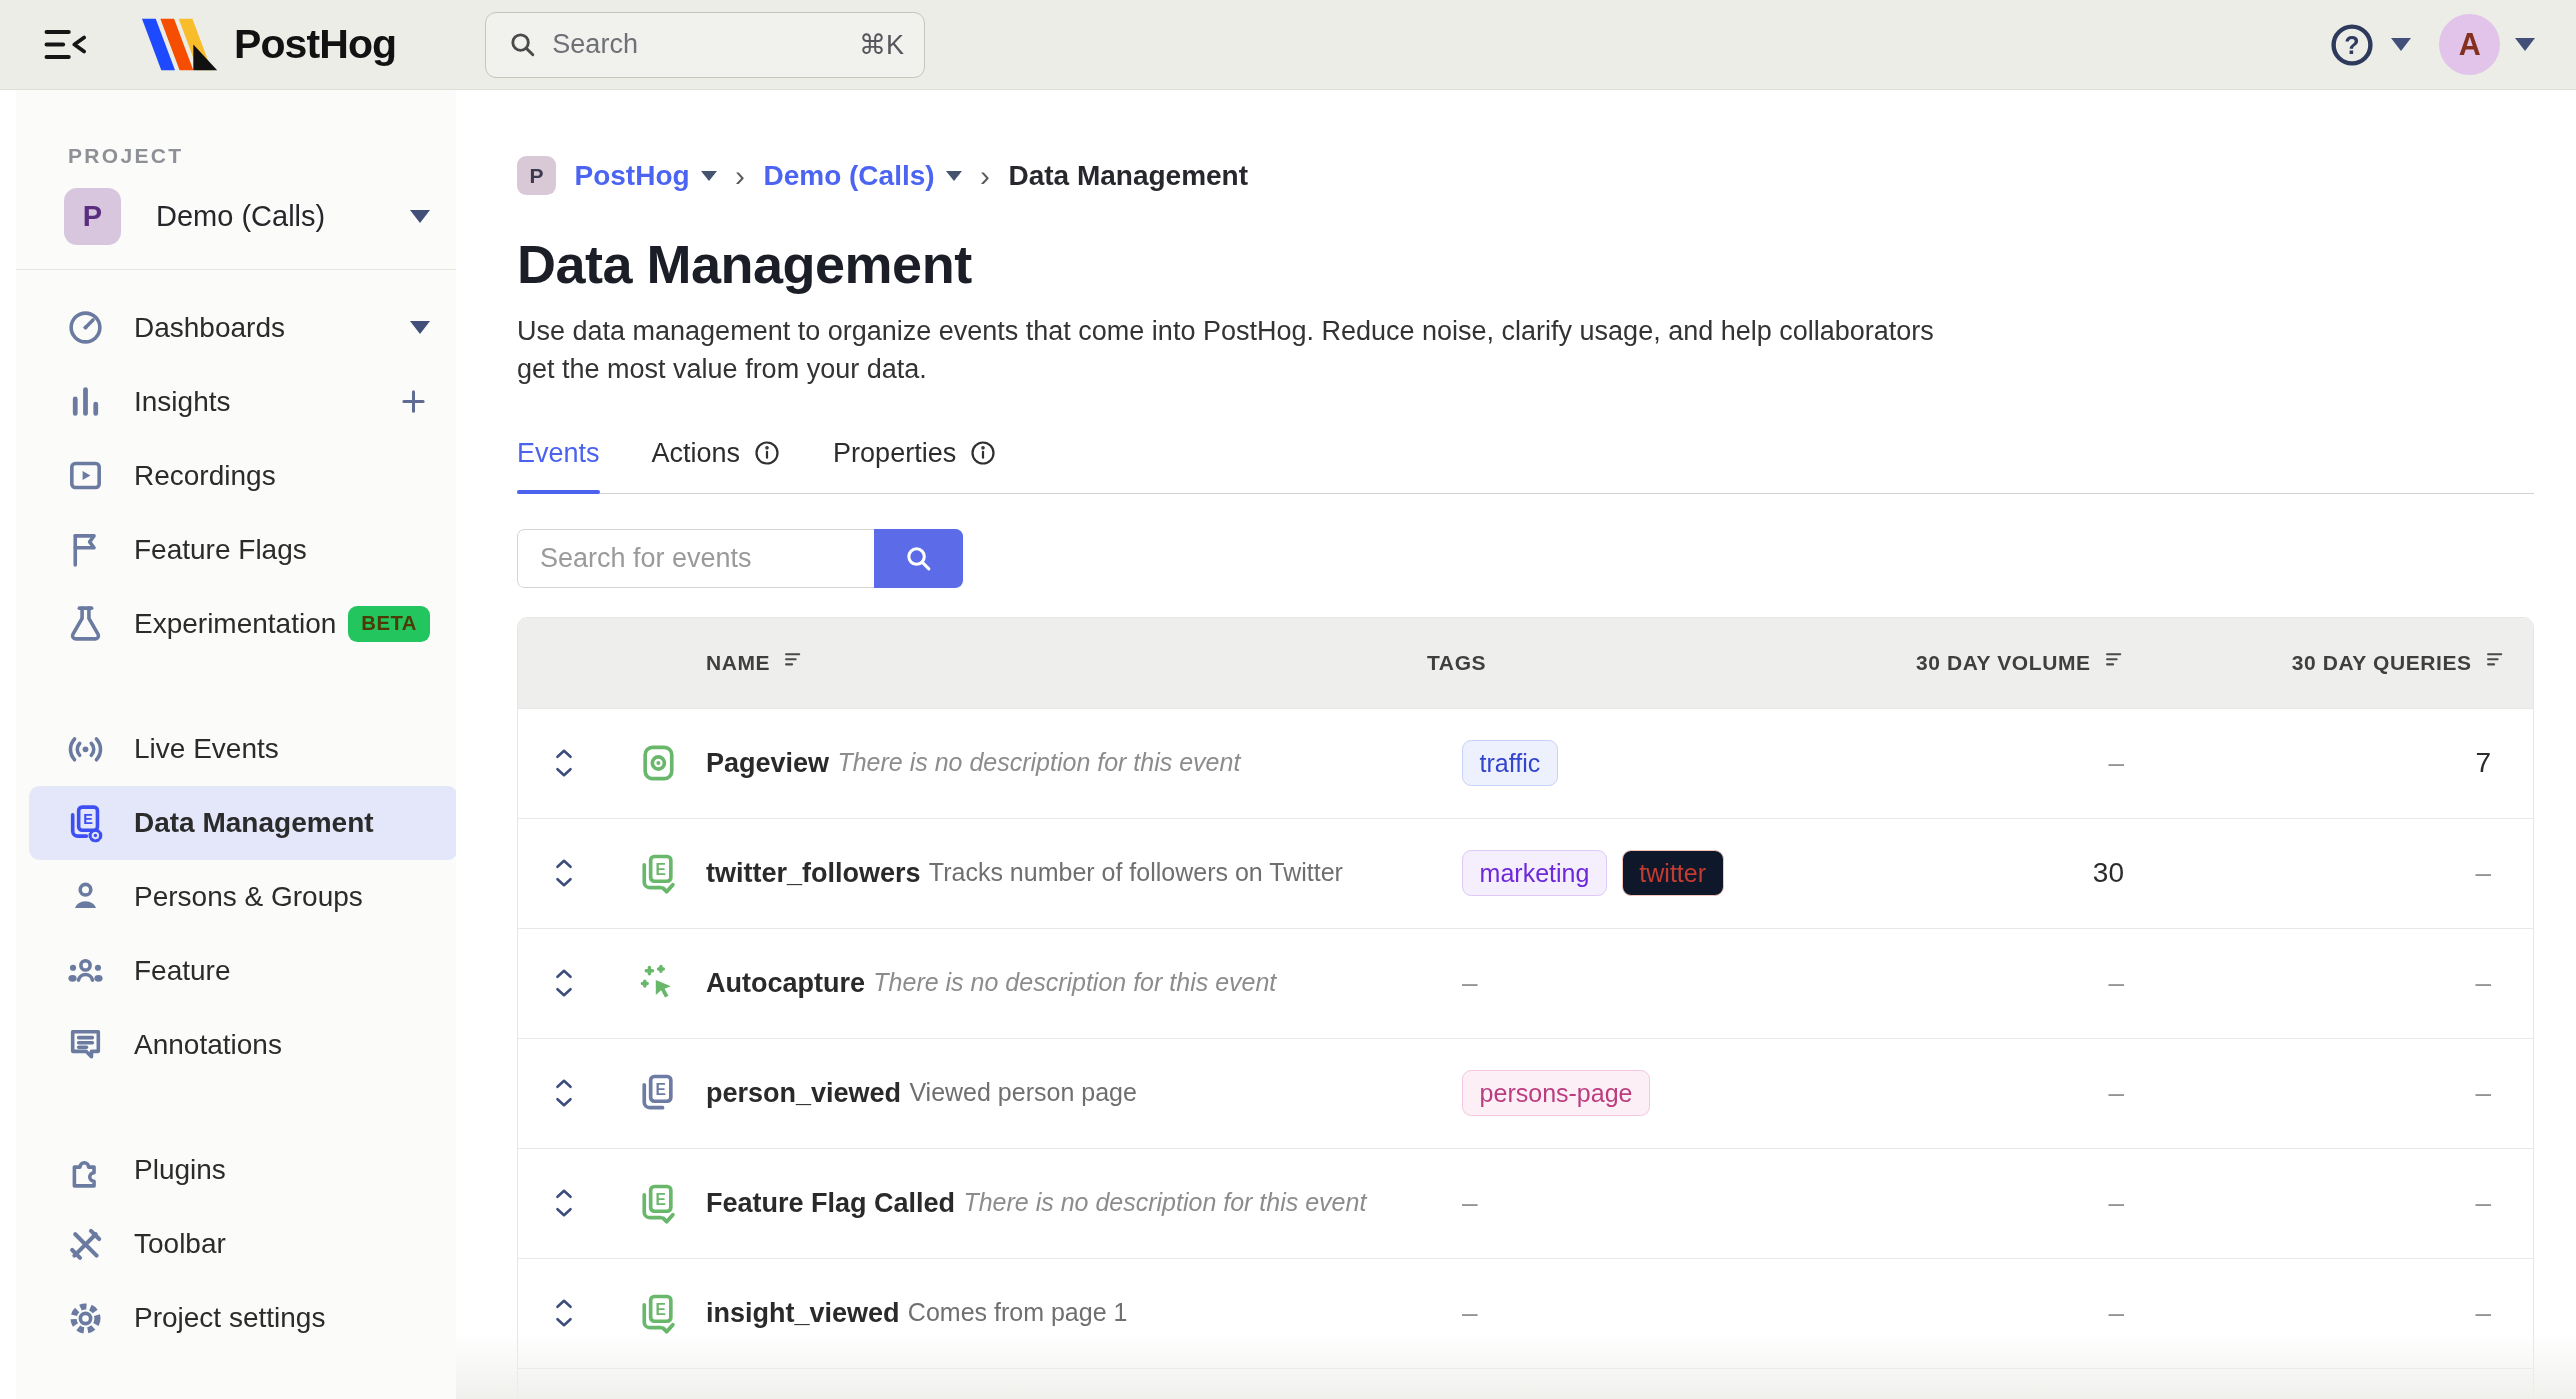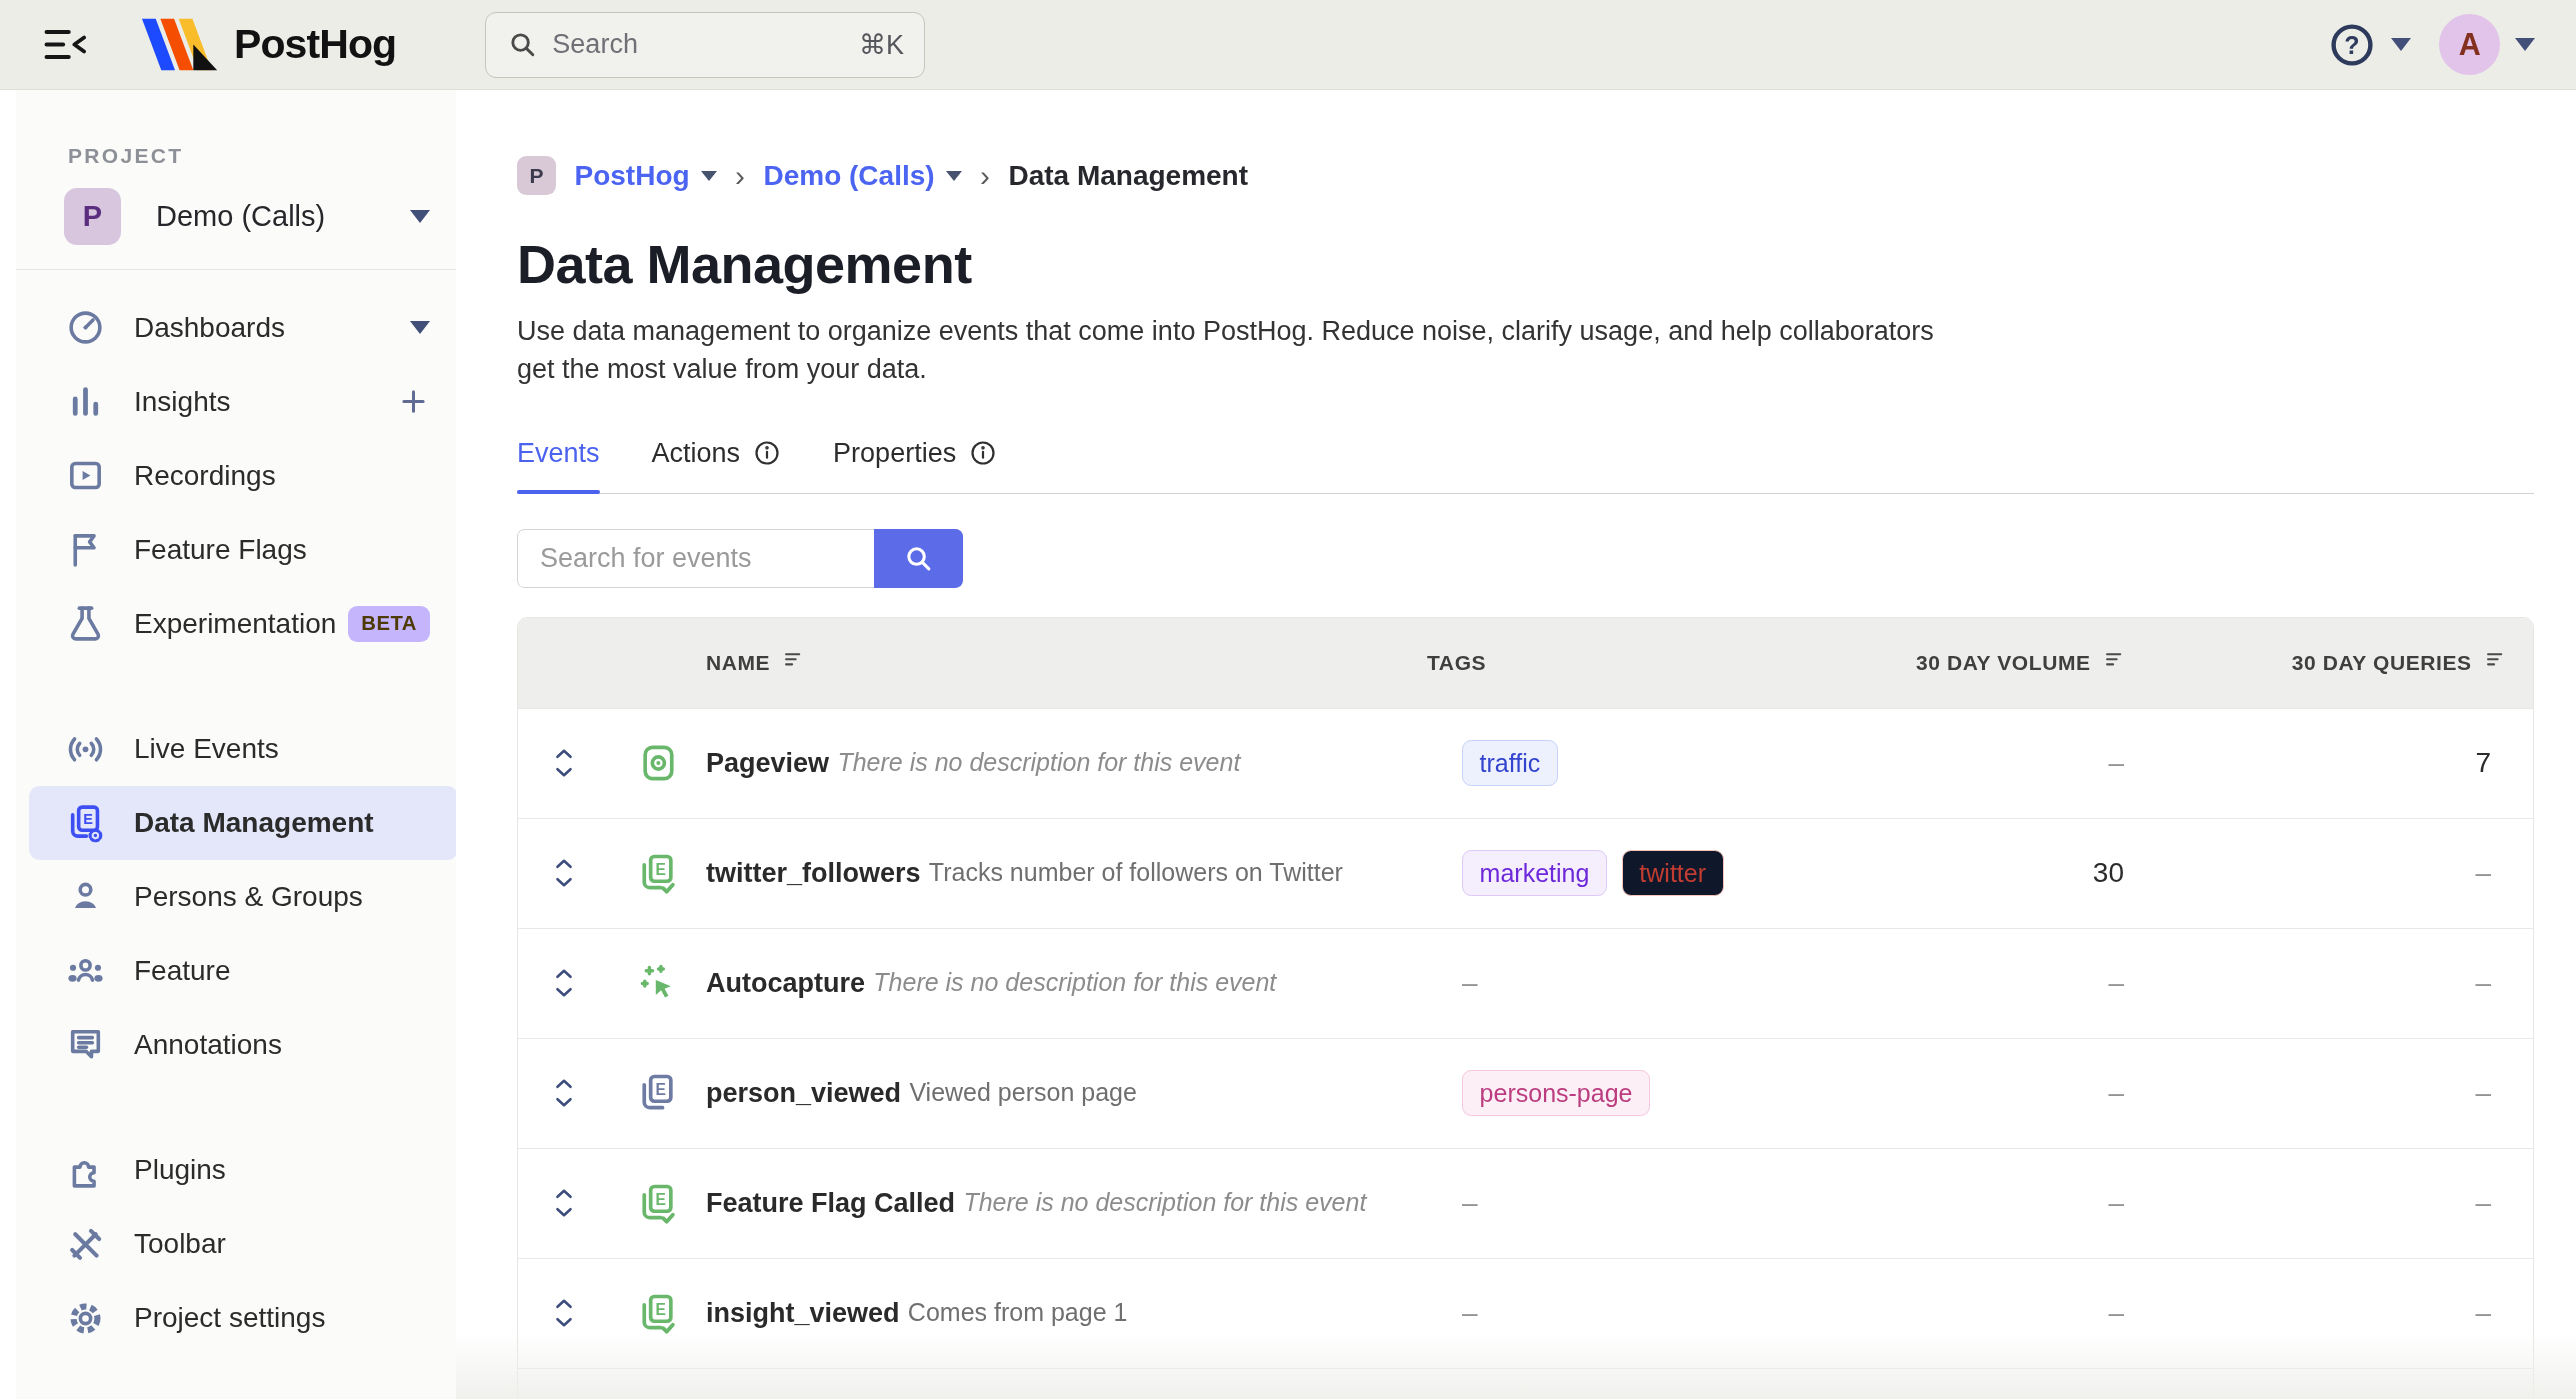--- a/index.html
+++ b/index.html
@@ -35,21 +35,21 @@
   .sb-divider { margin-top:24px; border-top:0.9px solid #e7e7e1; }
   .nav-group { padding-top:20.3px; list-style:none; }
   .nav-group.gap { margin-top:31px; }
   .nav-item { height:74px; display:flex; align-items:center; padding:0 41px 0 48px; cursor:pointer; color:#2b2b2b; }
   .nav-item .nicon { width:42px; height:42px; color:#6b7aa0; flex:0 0 auto; display:flex; align-items:center; justify-content:center; }
   .nav-item .nlabel { margin-left:28px; font-size:28px; }
   .nav-item .accessory { margin-left:auto; display:flex; align-items:center; }
   .nav-item.active { margin:0 13px; padding:0 28px 0 35px; border-radius:11px; background:#e3e7f9; }
   .nav-item.active .nicon { color:#3d4ff2; }
   .nav-item.active .nlabel { font-weight:700; }
-  .beta-badge { background:#c4b5fd; color:#4d3a05; font-size:20.3px; font-weight:700; padding:6.5px 13px; border-radius:9.2px; letter-spacing:0.5px; }
+  .beta-badge { background:#22c55e; color:#4d3a05; font-size:20.3px; font-weight:700; padding:6.5px 13px; border-radius:9.2px; letter-spacing:0.5px; }
 
   
   .main { position:absolute; top:90px; left:456px; right:0; bottom:0; background:#ffffff; overflow:hidden; }
   .content { padding-left:61px; }
 
   .breadcrumb { margin-top:65px; display:flex; align-items:center; gap:18.5px; height:41px; }
   .bc-badge { width:39px; height:39px; border-radius:9.2px; background:#d9c8d6; color:#3b3b4f; font-weight:700; font-size:21px;
               display:flex; align-items:center; justify-content:center; }
   .bc-link { font-size:28px; font-weight:600; color:#4b64f2; cursor:pointer; display:flex; align-items:center; gap:11px; }
   .bc-link .caret { border-left-width:8.3px; border-right-width:8.3px; border-top-width:10.2px; border-top-color:#46536e; }

